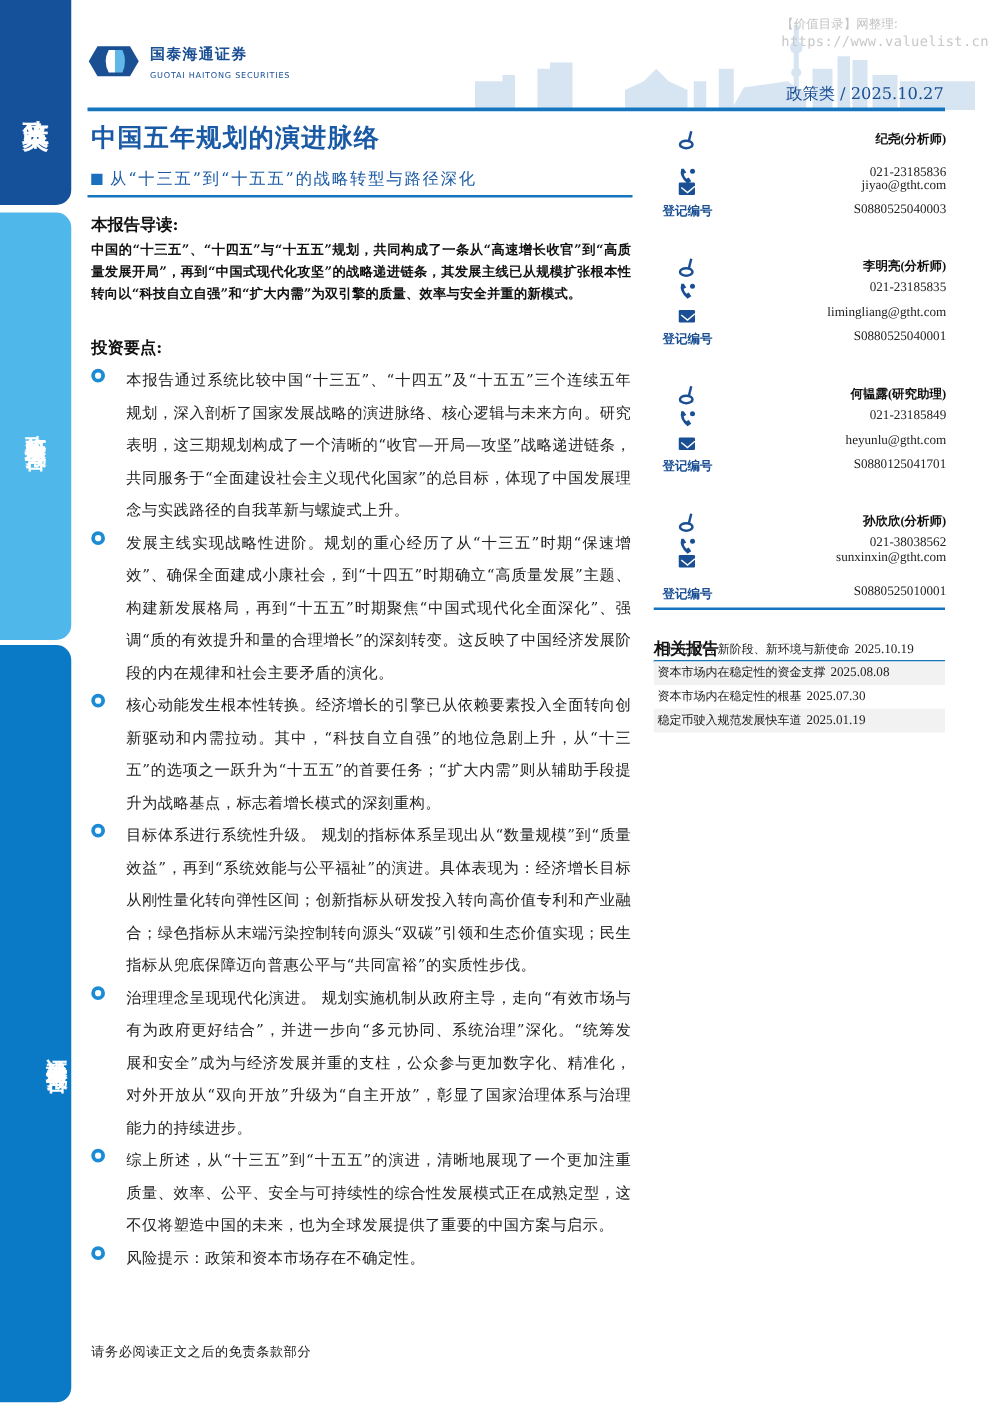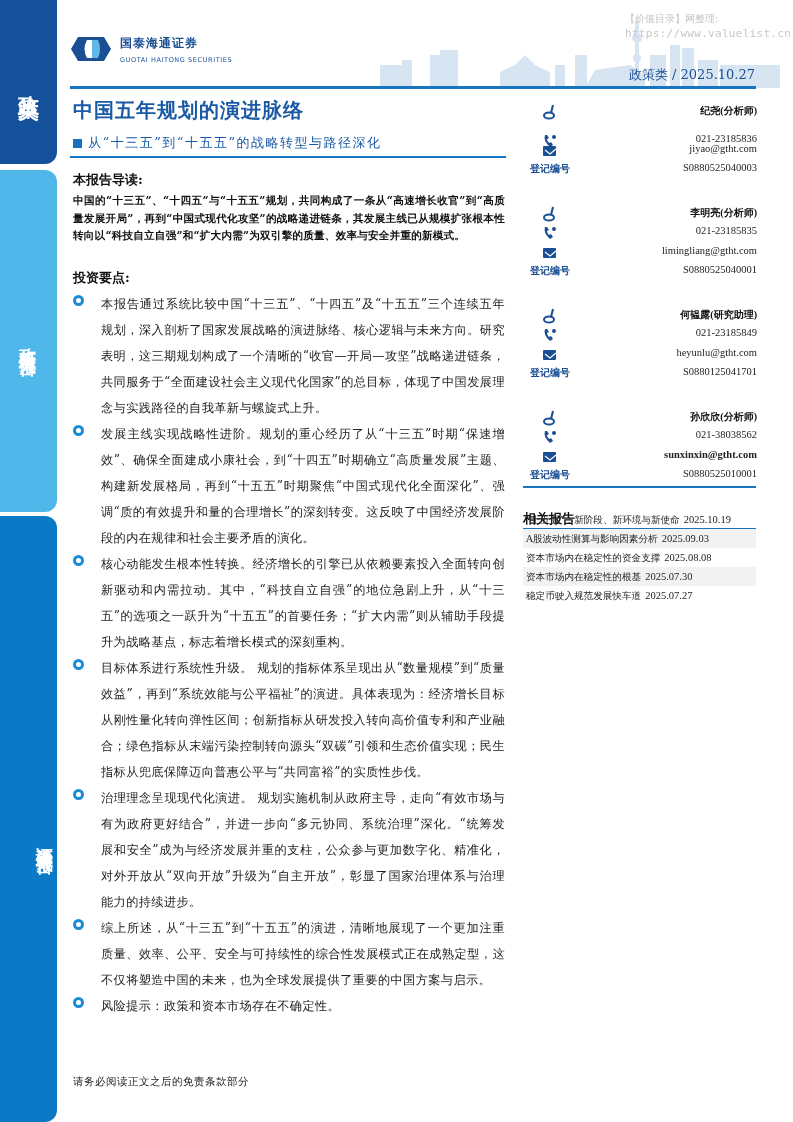--- a/index.html
+++ b/index.html
@@ -228,38 +228,37 @@
         </svg>
         <span class="val an-name">孙欣欣(分析师)</span>
       </div>
     <div class="an-row" style="top:39px;">
         <svg class="icon" viewBox="0 0 16 16">
           <path d="M3 2 Q1 8 8 14 L11 12 L9 9 L7 10 Q5 8 5 6 L7 5 L5 2 Z" fill="#1a4f94"></path>
           <circle cx="12" cy="4" r="2" fill="#1a4f94"></circle>
         </svg>
         <span class="val">021-38038562</span>
       </div>
-    <div class="an-row" style="top:59px;font-weight:bold;">
+    <div class="an-row" style="top:51px;">
         <svg class="icon" viewBox="0 0 16 16">
           <rect x="1" y="3" width="13" height="10" rx="1" fill="#1a4f94"></rect>
           <path d="M3 7 L8 11 L14 6" stroke="#fff" stroke-width="1.2" fill="none"></path>
         </svg>
         <span class="val">sunxinxin@gtht.com</span>
       </div>
     <div class="an-row" style="top:78px;">
         <span class="lbl">登记编号</span>
         <span class="val">S0880525010001</span>
       </div>
   </div>
 </div>
 <div class="right-line"></div>
 
 <div class="rel-head">相关报告</div>
 <div class="rel-line"></div>
 <ul class="rel-list">
   <li class="rel-item"><span>“十五五”：新阶段、新环境与新使命</span><span class="date">2025.10.19</span></li>
-  <li class="rel-item"><span>A股波动性测算与影响因素分析</span><span class="date">2025.09.03</span></li>
   <li class="rel-item"><span>资本市场内在稳定性的资金支撑</span><span class="date">2025.08.08</span></li>
   <li class="rel-item"><span>资本市场内在稳定性的根基</span><span class="date">2025.07.30</span></li>
-  <li class="rel-item"><span>稳定币驶入规范发展快车道</span><span class="date">2025.07.27</span></li>
+  <li class="rel-item"><span>稳定币驶入规范发展快车道</span><span class="date">2025.01.19</span></li>
 </ul>
 
 <div class="footer">请务必阅读正文之后的免责条款部分</div>
 
 </body></html>

